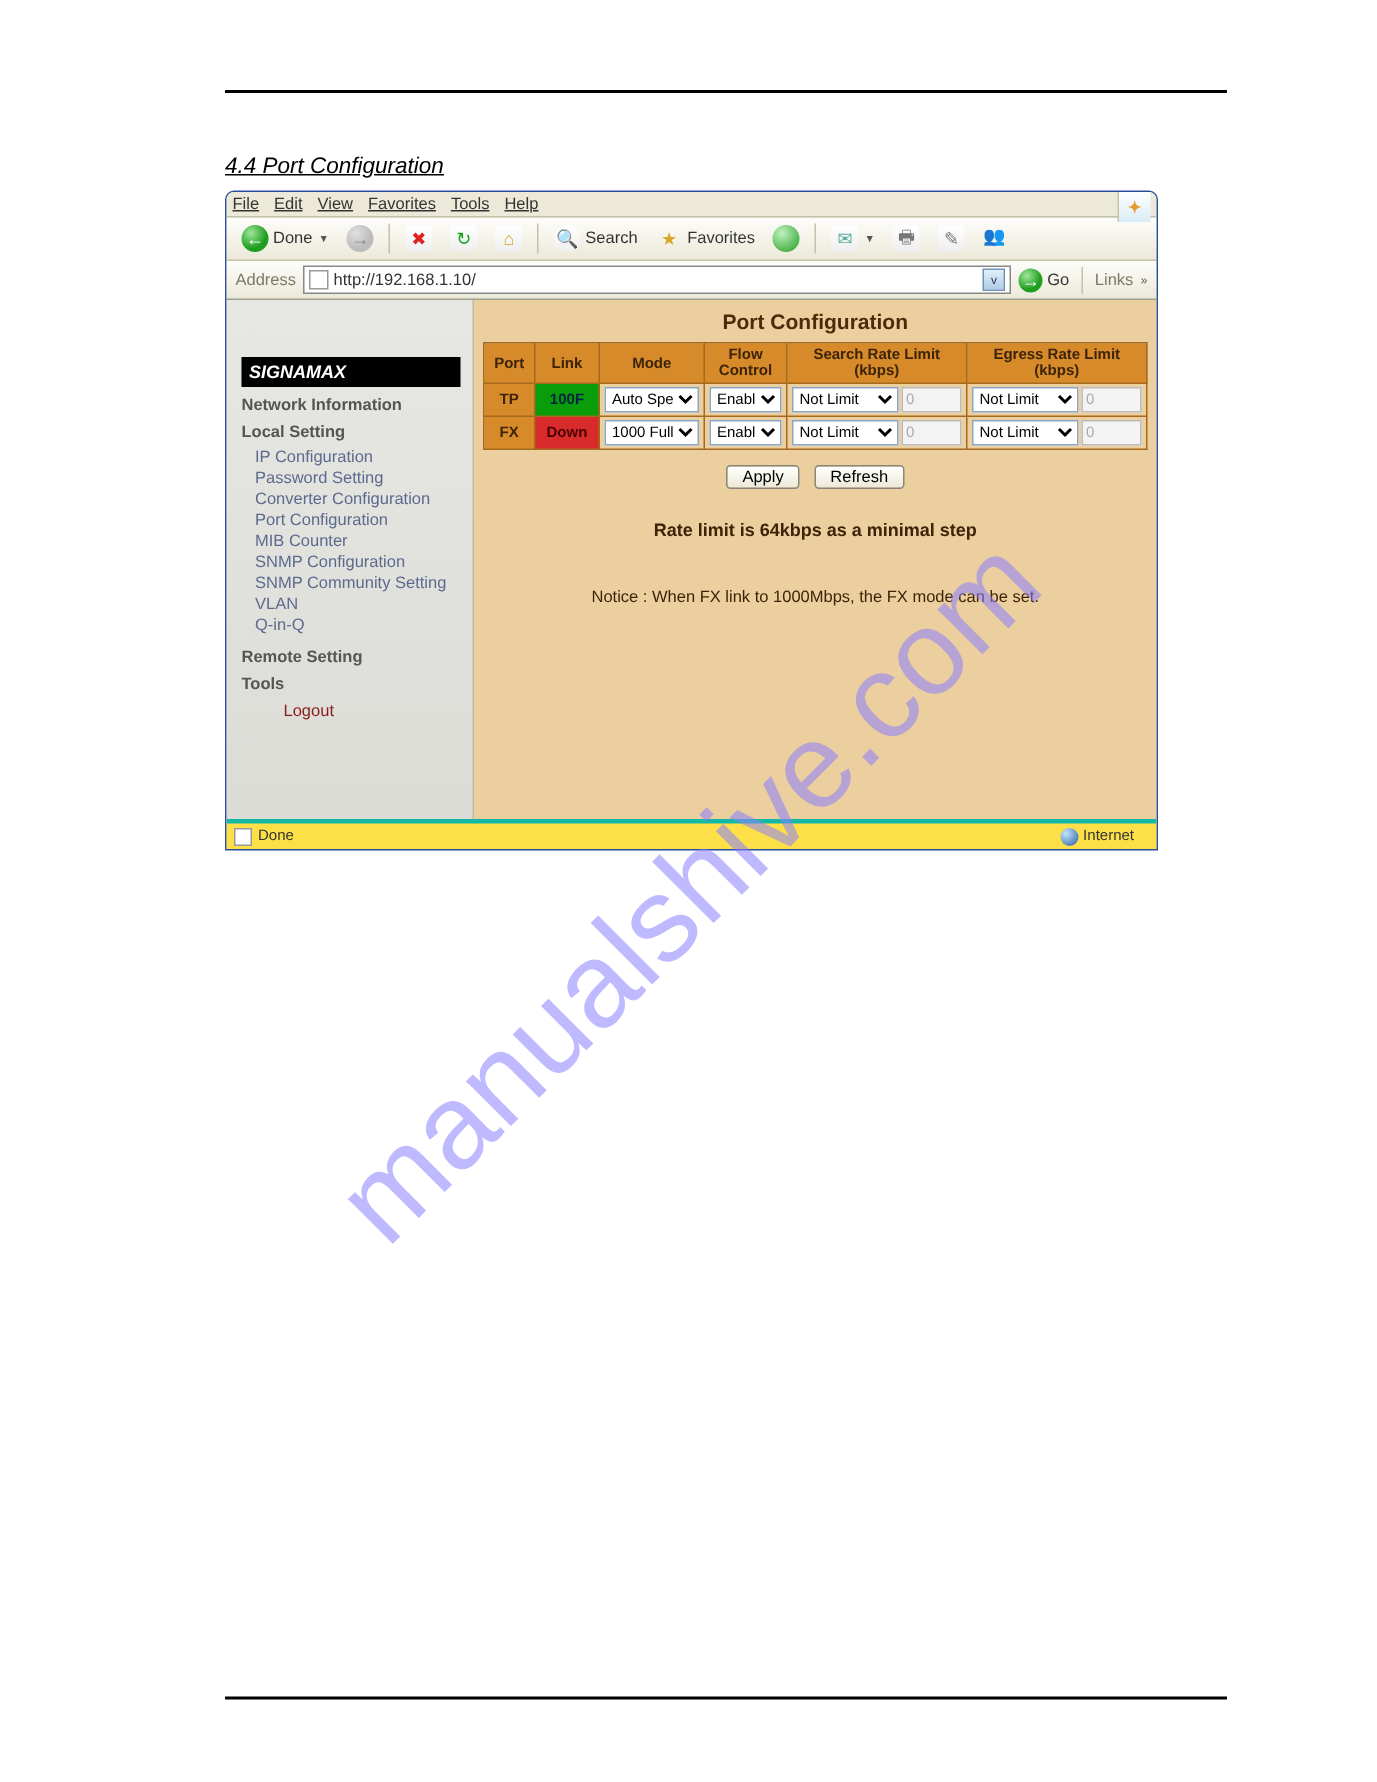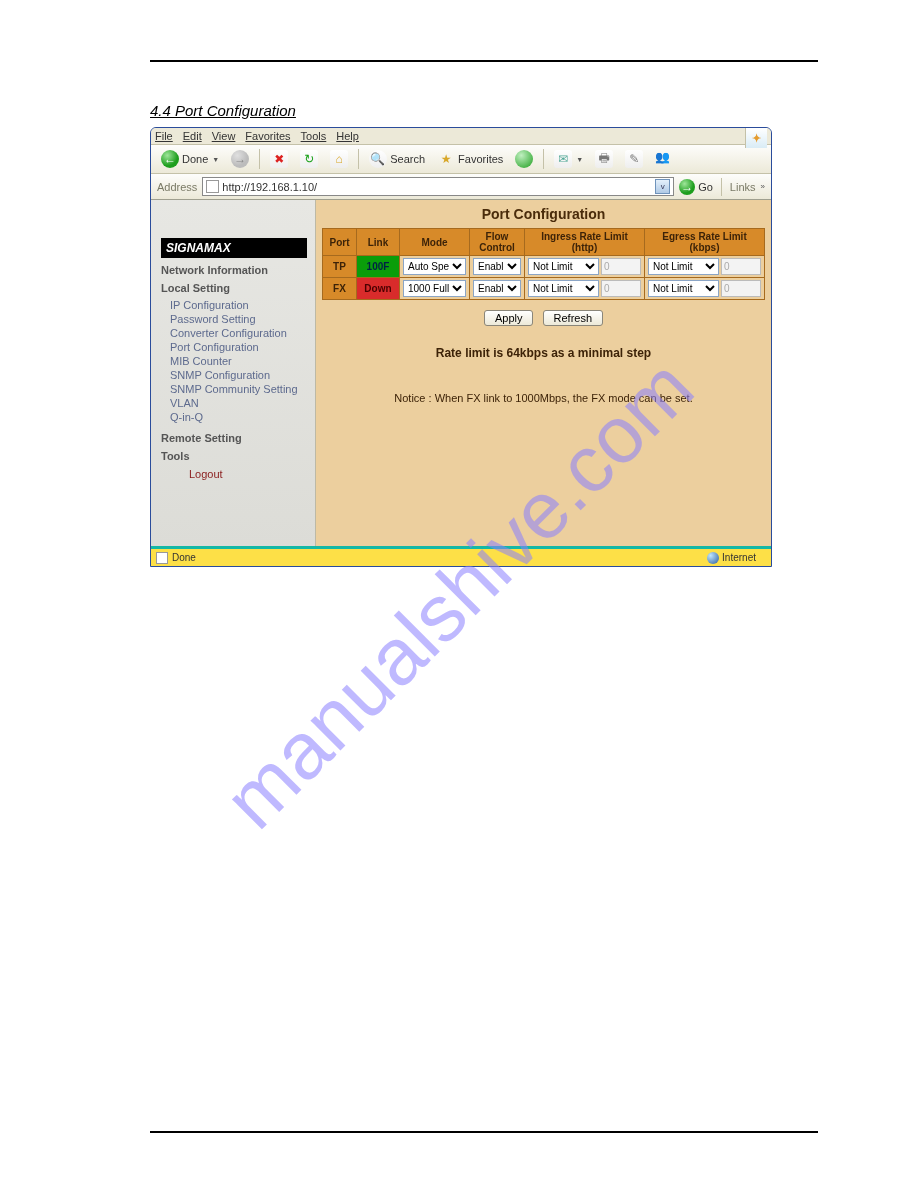--- a/index.html
+++ b/index.html
@@ -306,21 +306,21 @@
 
       <div class="main">
         <h2>Port Configuration</h2>
         <table class="port">
           <thead>
             <tr>
               <th>Port</th>
               <th>Link</th>
               <th style="width:70px;">Mode</th>
               <th style="width:55px;">Flow Control</th>
-              <th style="width:120px;">Ingress Rate Limit (http)</th>
+              <th style="width:120px;">Search Rate Limit (kbps)</th>
               <th style="width:120px;margin-left:38px;">Egress Rate Limit (kbps)</th>
             </tr>
           </thead>
           <tbody id="port-rows">
               <tr>
                 <td class="cell-port">TP</td>
                 <td class="link-up">100F</td>
                 <td><select class="sm"><option>Auto Speed</option></select></td>
                 <td><select class="sm"><option>Enable</option></select></td>
                 <td>

